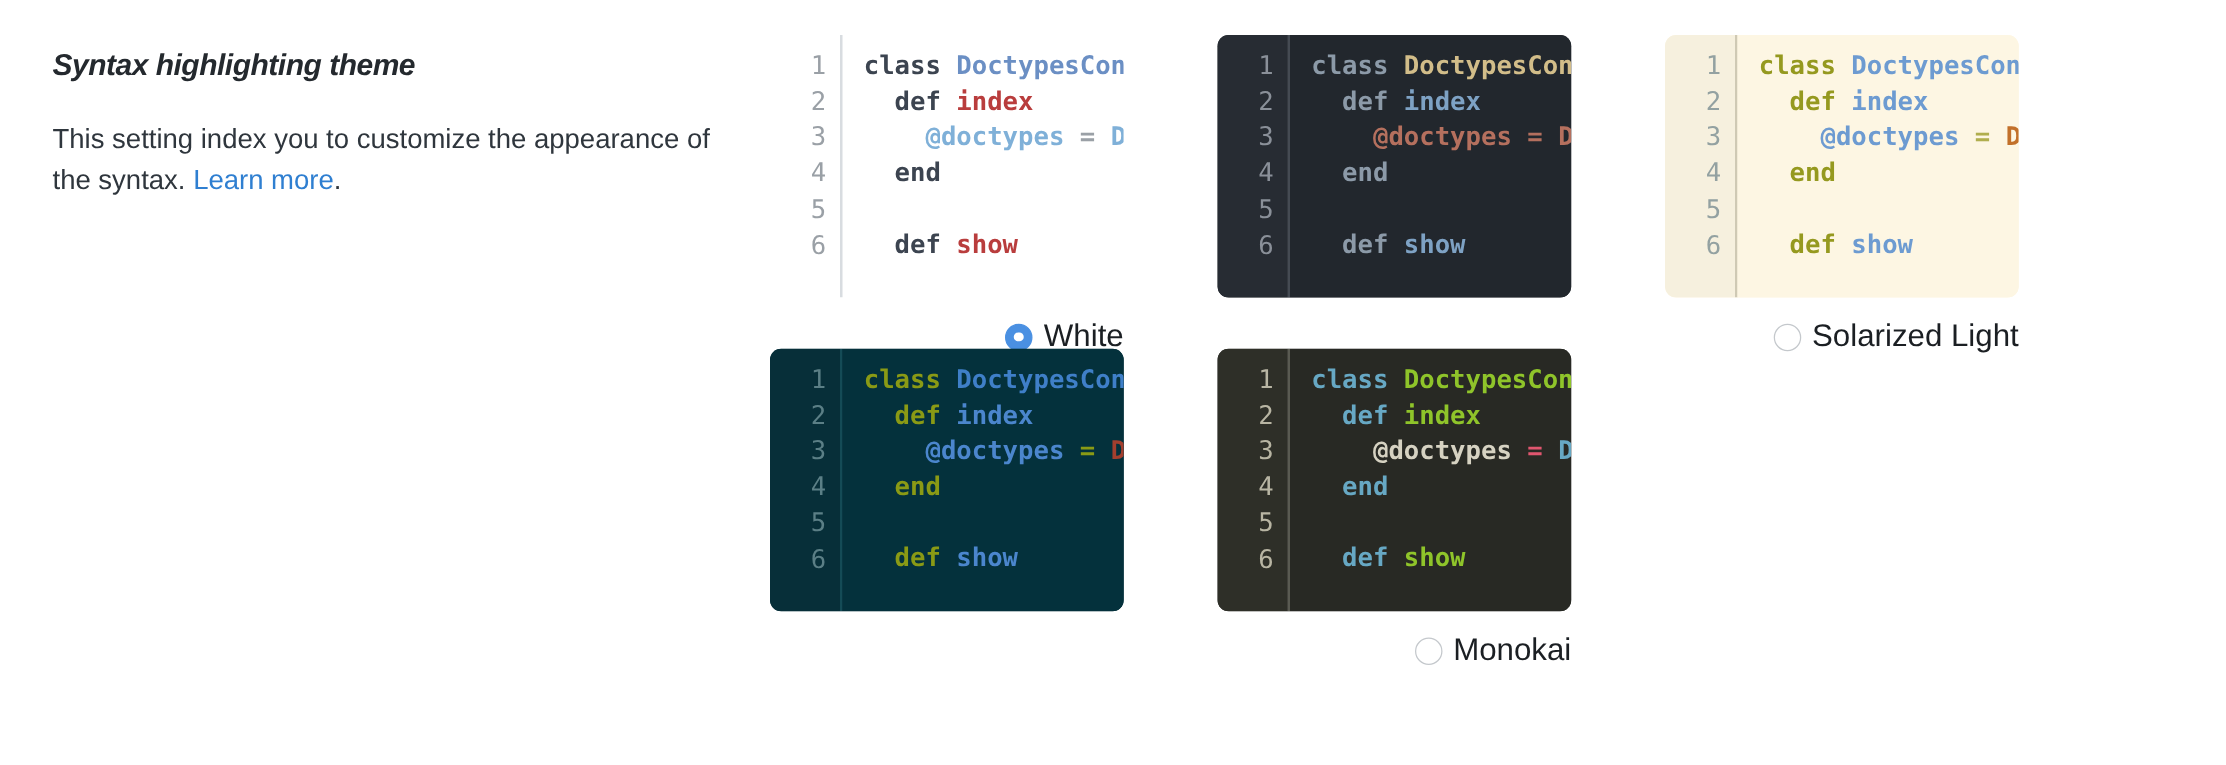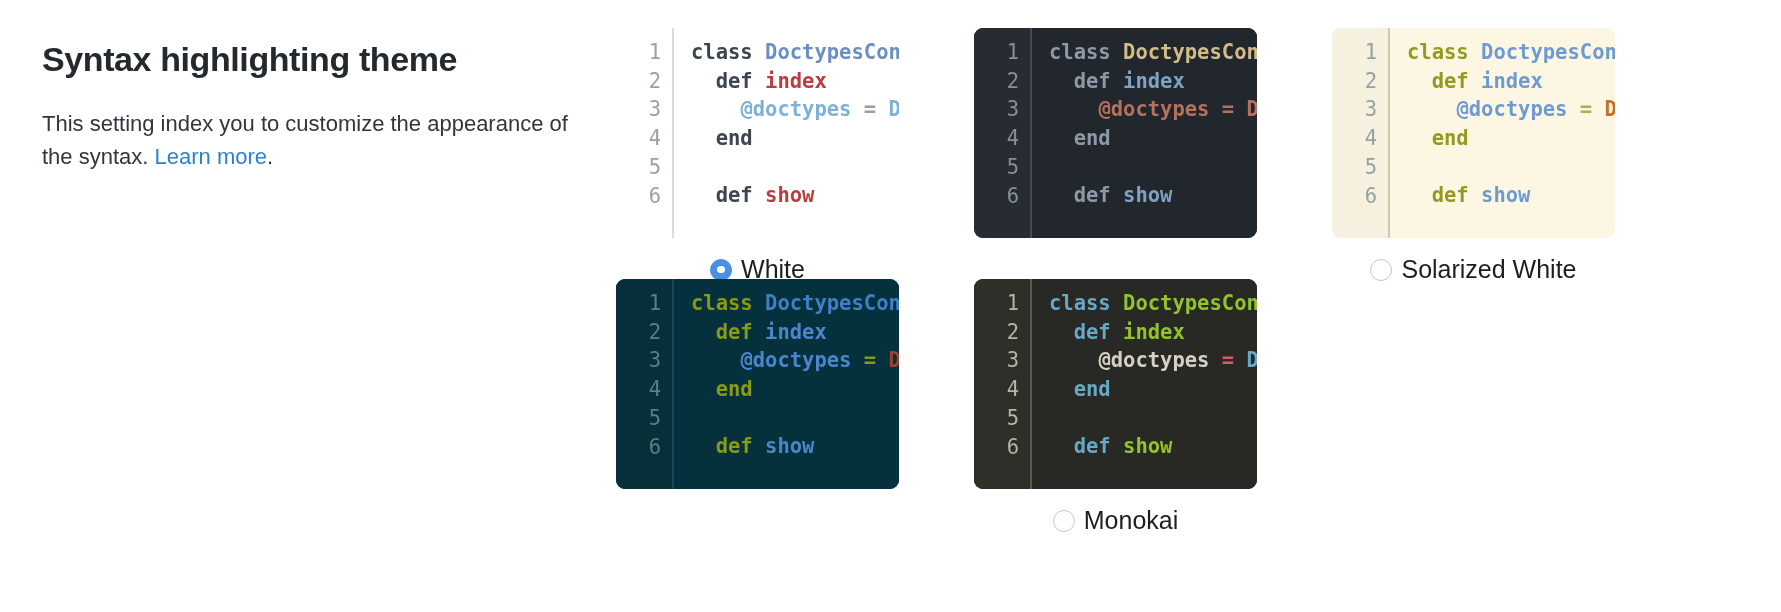--- a/index.html
+++ b/index.html
@@ -20,26 +20,27 @@
   }
 
   
   .desc-col {
     position: absolute;
     left: 42px;
     top: 38px;
     width: 530px;
   }
   .setting-title {
-    font-size: 34px;
+    font-size: 24px;
     font-weight: 700;
     letter-spacing: -0.4px;
     color: #24292e;
     line-height: 1.25;
     margin: 0 0 26px 0;
+    font-style: italic;
   }
   .setting-desc {
     font-size: 22px;
     line-height: 1.52;
     color: #2f363d;
     margin: 0;
   }
   .learn-more {
     color: #2f7fd1;
     text-decoration: none;
@@ -153,21 +154,21 @@
   .t-monokai .cls              { color: #8fc42a; }
   .t-monokai .fn               { color: #8fc42a; }
   .t-monokai .ivar             { color: #d6d2c2; }
   .t-monokai .op               { color: #e0566f; }
   .t-monokai .const            { color: #67a8c4; }
 
   
   .radio-row {
     display: flex;
     align-items: center;
-    justify-content: center;
+    justify-content: flex-end;
     width: 283px;
     margin-top: 19px;
     cursor: pointer;
   }
   .radio {
     width: 22px;
     height: 22px;
     border-radius: 50%;
     border: 1.6px solid #c4c8cc;
     background: #ffffff;
@@ -255,21 +256,21 @@
             <span class="ln">3</span>
             <span class="ln">4</span>
             <span class="ln">5</span>
             <span class="ln">6</span>
           </div>
           <div class="divider"></div>
           <div class="code"><span class="line"><span class="kw">class </span><span class="cls">DoctypesCont</span></span><span class="line"><span class="kw">  def </span><span class="fn">index</span></span><span class="line"><span class="kw">    </span><span class="ivar">@doctypes</span><span class="op"> = </span><span class="const">Do</span></span><span class="line"><span class="kw">  end</span></span><span class="line"><span class="kw"></span></span><span class="line"><span class="kw">  def </span><span class="fn">show</span></span></div>
         </div>
         <div class="radio-row">
           <span class="radio" role="radio" aria-checked="false"></span>
-          <span class="radio-label">Solarized White</span>
+          <span class="radio-label">Solarized Light</span>
         </div>
       </div>
     </div>
   <div class="row2">
       <div class="theme-cell t-soldark">
         <div class="preview">
           <div class="gutter">
             <span class="ln">1</span>
             <span class="ln">2</span>
             <span class="ln">3</span>

